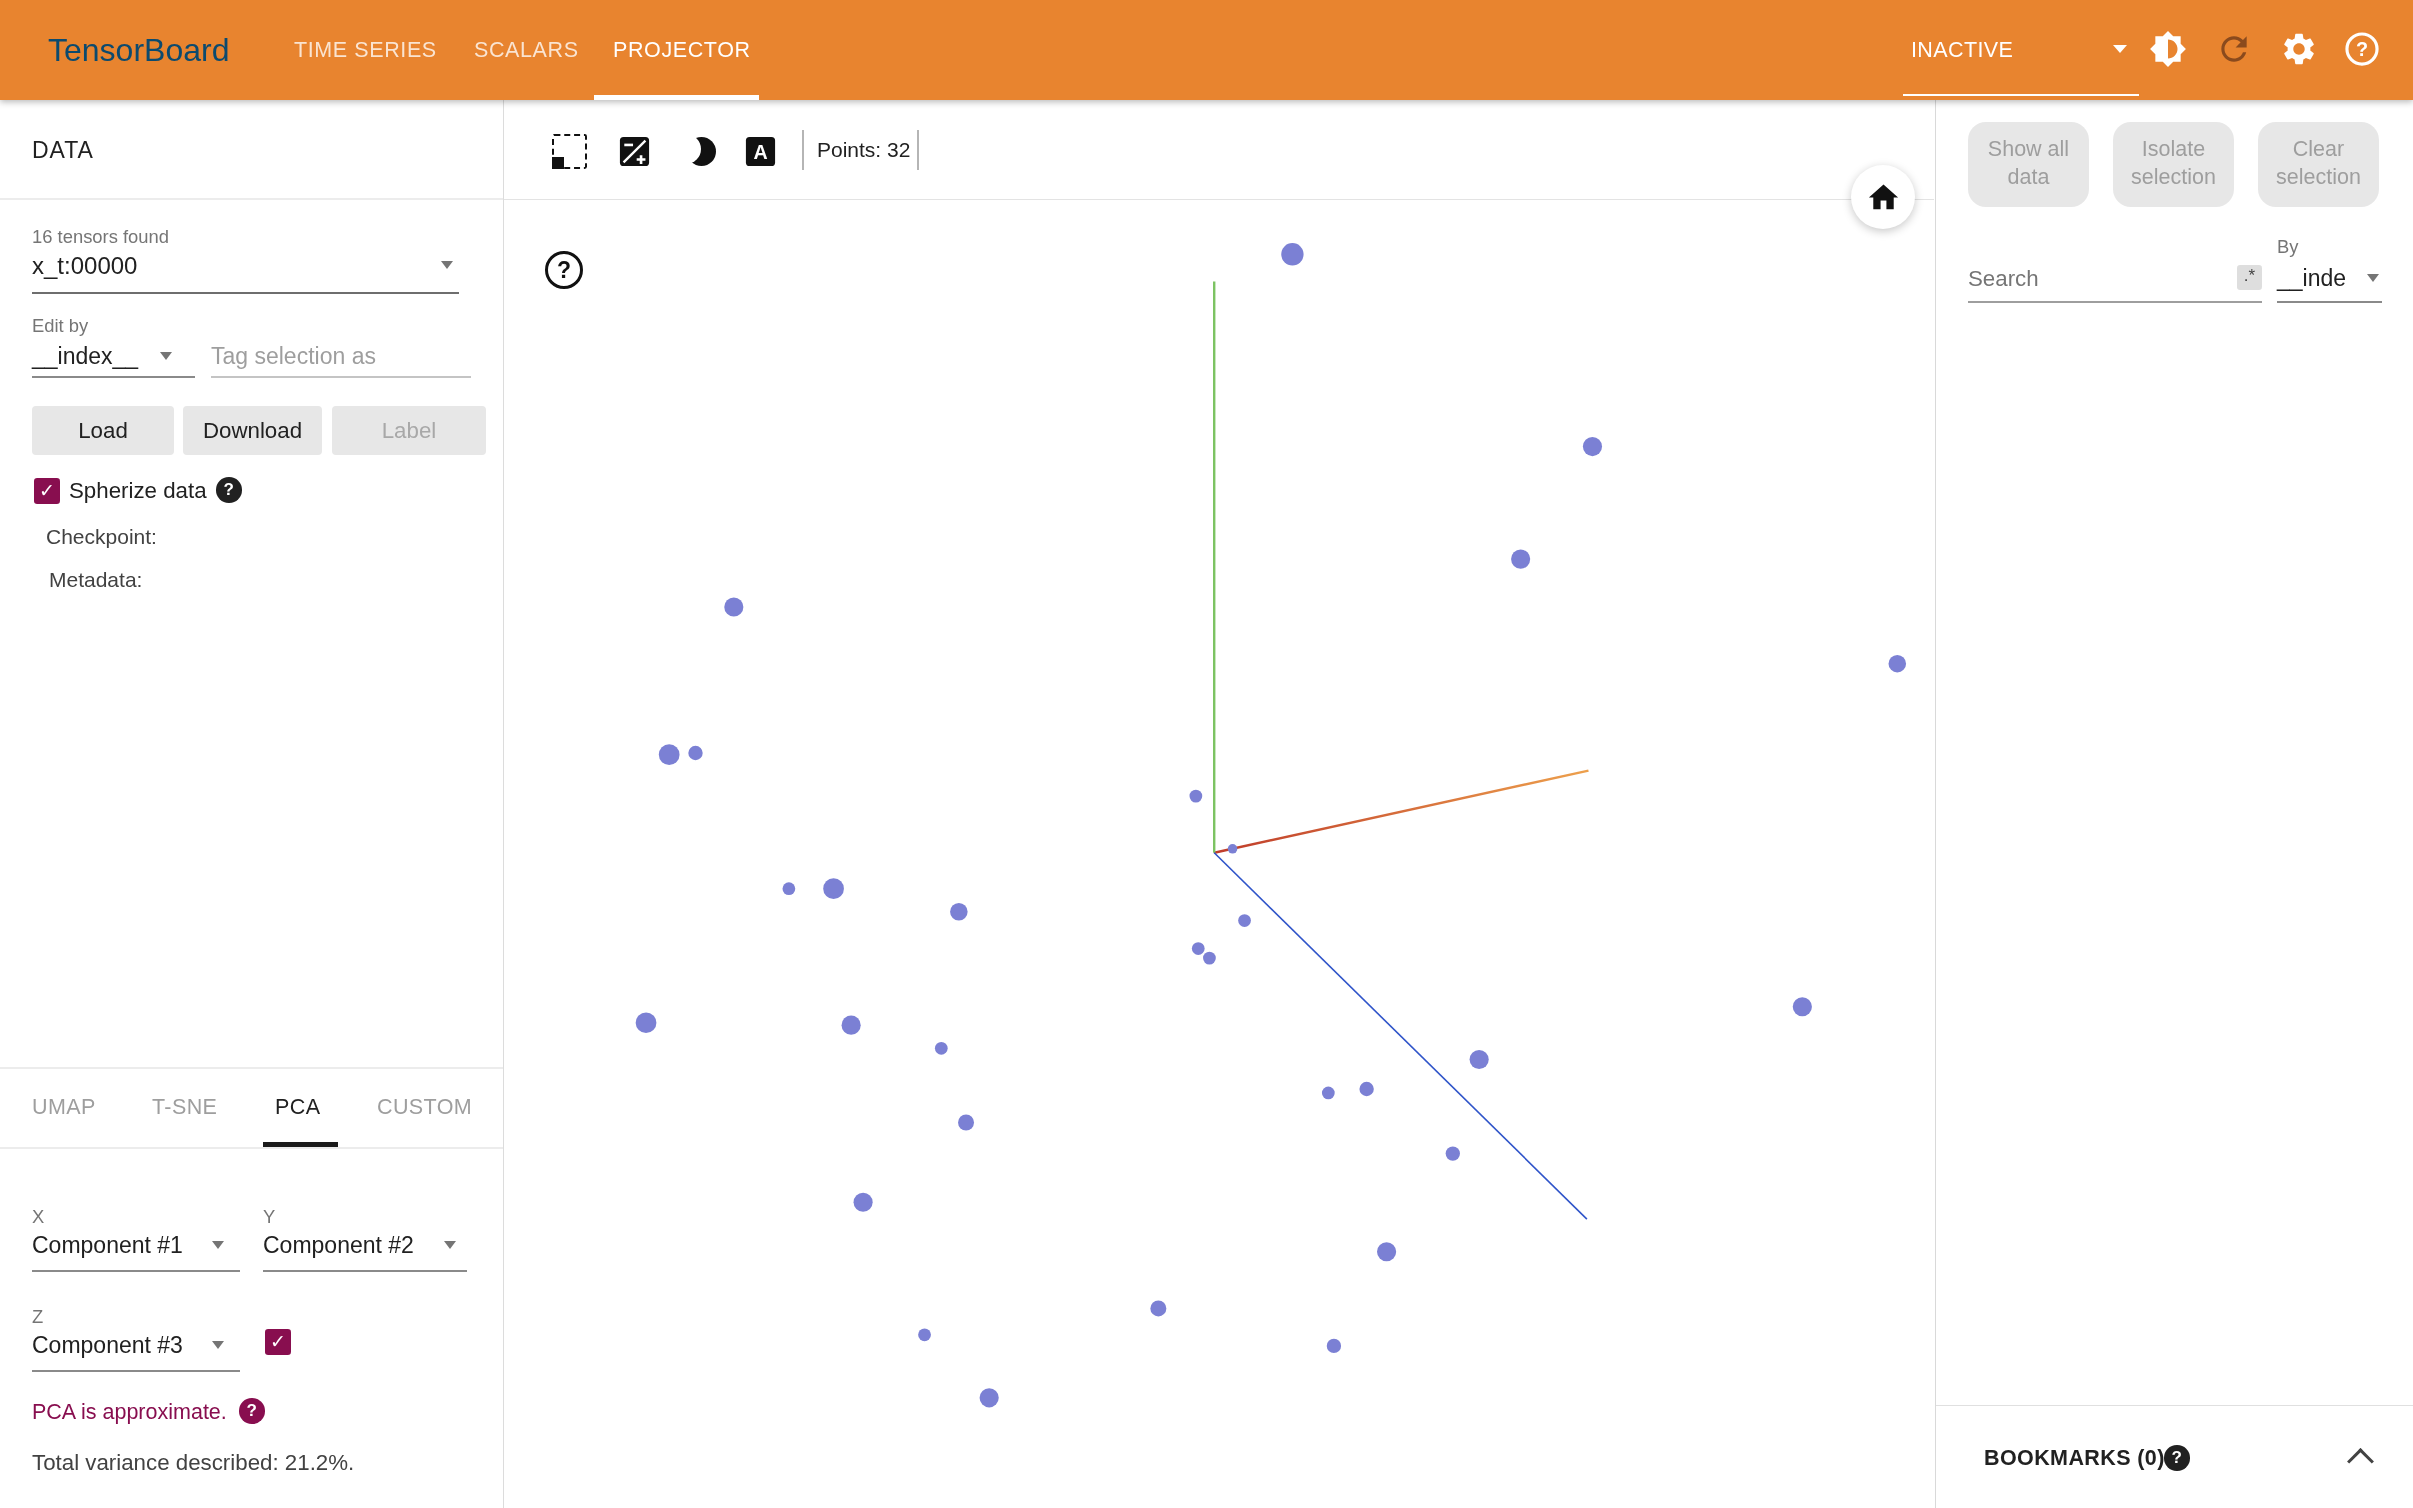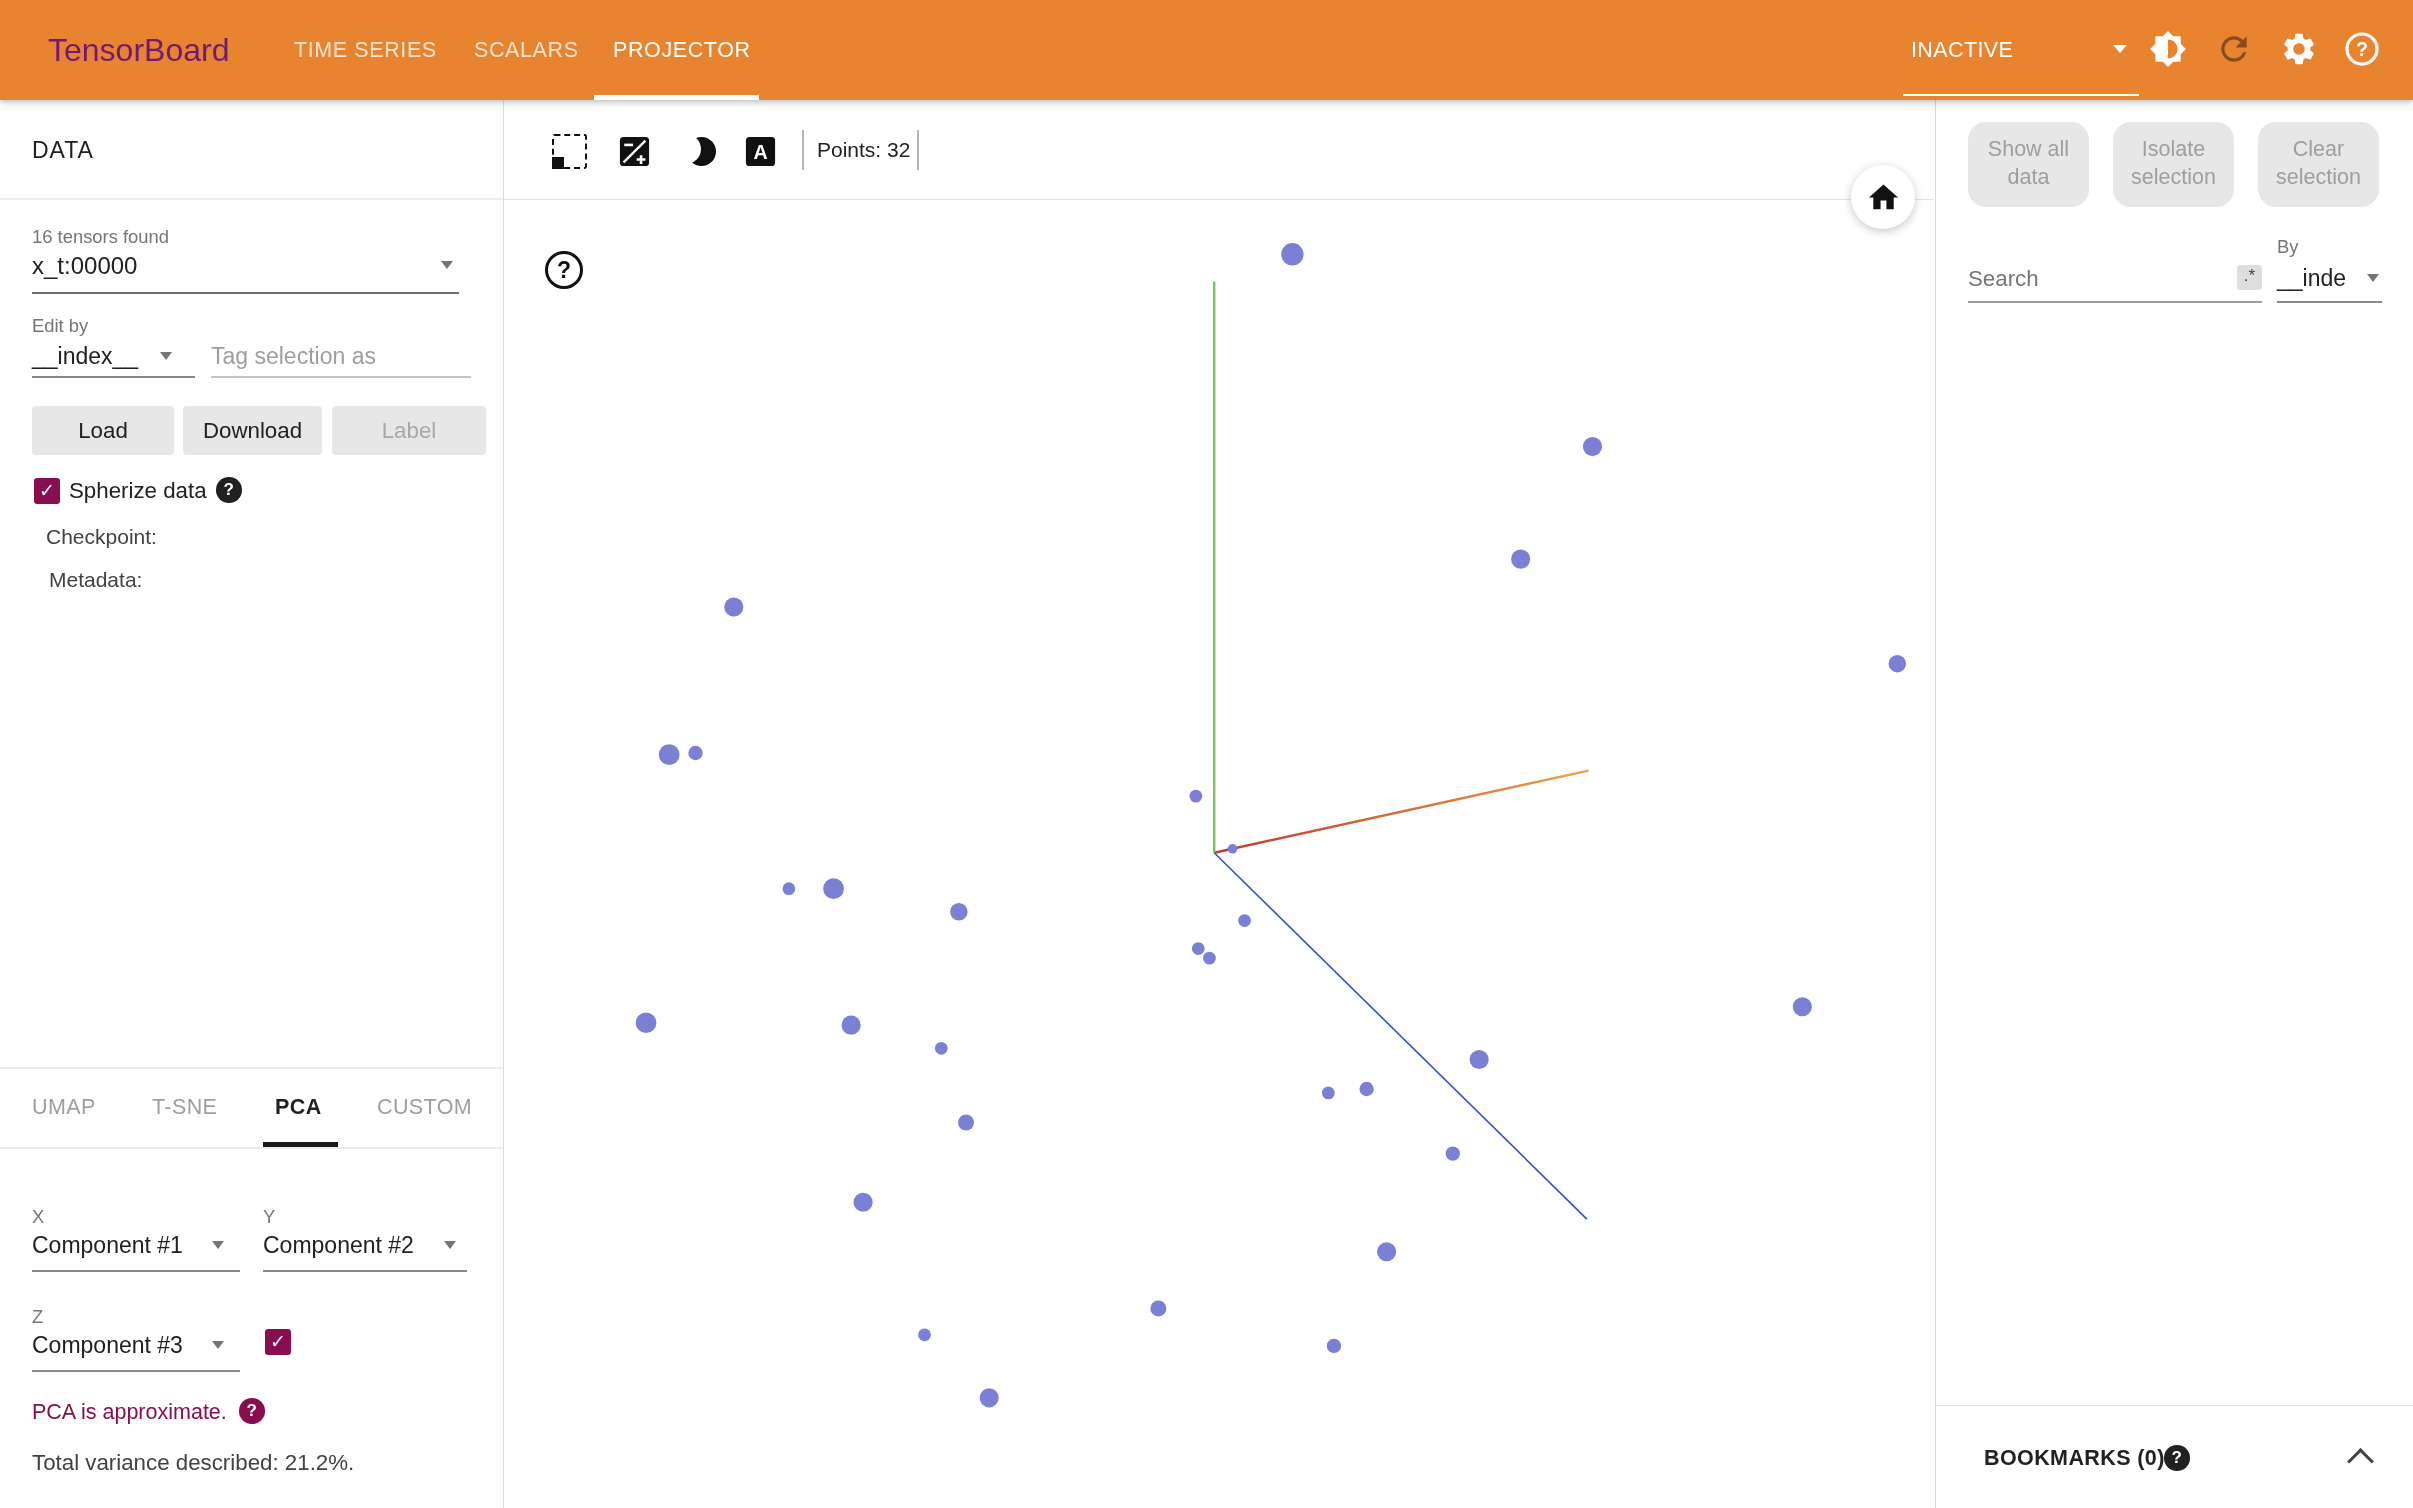--- a/index.html
+++ b/index.html
@@ -1,41 +1,41 @@
 <!DOCTYPE html>
 <html style="font-size:12.8px"><head>
 <meta charset="utf-8">
 <style>
   *{margin:0;padding:0;box-sizing:border-box}
   html,body{width:2413px;height:1508px;background:#fff;font-family:"Liberation Sans",sans-serif;overflow:hidden;position:relative}
   .abs{position:absolute}
   
   #navbar{position:absolute;left:0;top:0;width:2413px;height:100px;background:#e8842f;box-shadow:0 2.4px 6.4px rgba(0,0,0,.28);z-index:30}
-  #navbar .title{position:absolute;left:48px;top:0;height:100px;line-height:100px;color:#701a75;font-size:32px;font-weight:500}
+  #navbar .title{position:absolute;left:48px;top:0;height:100px;line-height:100px;color:#0c4a6e;font-size:32px;font-weight:500}
   .nav-tab{position:absolute;top:0;height:100px;line-height:100px;font-size:21.5px;letter-spacing:0.6px;color:rgba(255,255,255,.78);cursor:pointer}
   .nav-tab.active{color:#fff}
   #proj-underline{position:absolute;left:594px;bottom:0;width:165px;height:4.8px;background:#fff}
   #status-box{position:absolute;left:1911px;top:0;height:100px;line-height:100px;color:#fff;font-size:21.5px;letter-spacing:0.4px}
   #status-caret{position:absolute;left:2113px;top:45px;width:0;height:0;border-left:7.2px solid transparent;border-right:7.2px solid transparent;border-top:8.8px solid #fff}
   #status-underline{position:absolute;left:1903px;top:94px;width:236px;height:2.4px;background:#fff}
   .nav-icon{position:absolute;top:30px;width:38px;height:38px}
   
   #left-panel{position:absolute;left:0;top:100px;width:504px;height:1409px;background:#fff;border-right:1.6px solid #dcdcdc;z-index:10}
   .h-div{position:absolute;left:0;width:100%;height:1.6px;background:#ececec}
   .lbl-sm{position:absolute;font-size:18.4px;color:#757575}
   .val{position:absolute;font-size:23px;color:#212121}
   .caret{position:absolute;width:0;height:0;border-left:6.4px solid transparent;border-right:6.4px solid transparent;border-top:8px solid #757575}
   .u-line{position:absolute;height:1.6px;background:#8a8a8a}
   .btn{position:absolute;background:#e7e7e7;border-radius:4px;font-size:22.3px;color:#212121;display:flex;align-items:center;justify-content:center;cursor:pointer}
   .btn.disabled{color:#a8a8a8;cursor:default}
   .chk{position:absolute;width:26px;height:26px;background:#880e4f;border-radius:3.2px;color:#fff;font-size:19px;line-height:26px;text-align:center}
   .help-dot{position:absolute;width:25.5px;height:25.5px;border-radius:50%;background:#212121;color:#fff;font-size:17px;font-weight:bold;text-align:center;line-height:25.5px}
   .help-dot.maroon{background:#880e4f}
   .proj-tab{position:absolute;top:986px;height:42px;line-height:42px;font-size:21.5px;letter-spacing:0.4px;color:#9e9e9e;cursor:pointer}
-  .proj-tab.active{color:#212121;font-weight:bold}
+  .proj-tab.active{color:#212121;font-weight:normal}
   
   #canvas{position:absolute;left:504px;top:100px;width:1430px;height:1409px;background:#fff}
   #canvas-toolbar{position:absolute;left:0;top:0;width:100%;height:100px;border-bottom:1.6px solid #e3e3e3;background:#fff}
   .tb-txt{position:absolute;top:0;height:100px;line-height:100px;font-size:21px;color:#212121}
   .tb-sep{position:absolute;top:30px;width:1.6px;height:40px;background:#b5b5b5}
   .tb-icon{position:absolute;top:34px;width:35px;height:35px;cursor:pointer}
   #sel-icon{border:2.4px dashed #111;border-radius:2.4px}
   #sel-icon .corner{position:absolute;left:-2.4px;bottom:-2.4px;width:12.8px;height:12.8px;background:#111}
   #night-icon{overflow:hidden}
   #night-icon .moon{position:absolute;left:5.6px;top:3.2px;width:29px;height:29px;border-radius:50%;background:#111}

